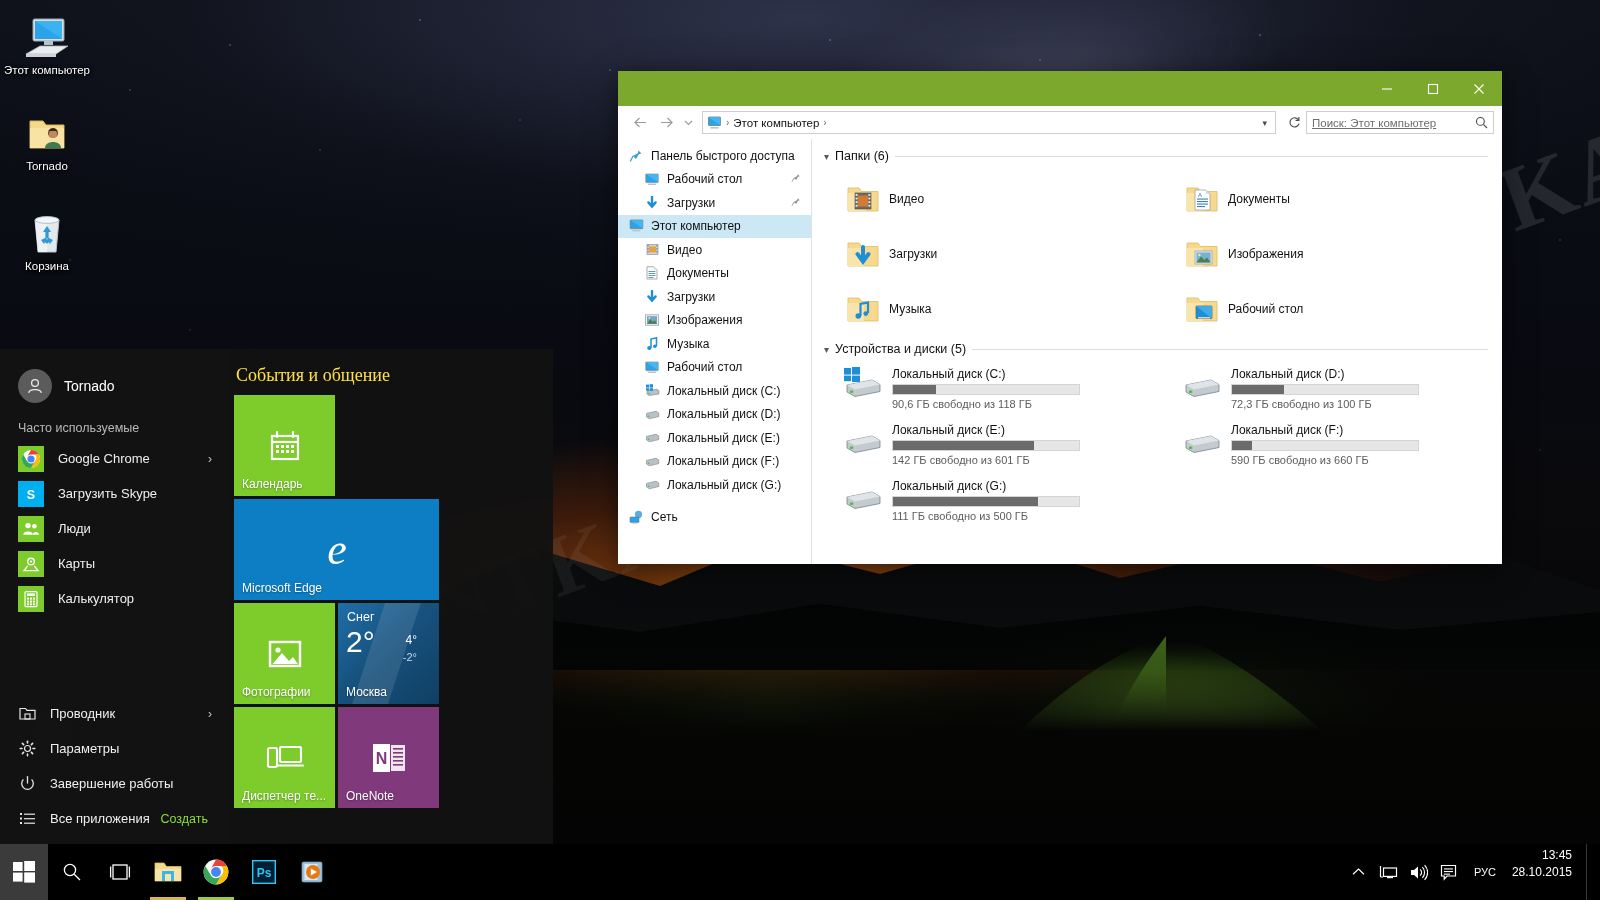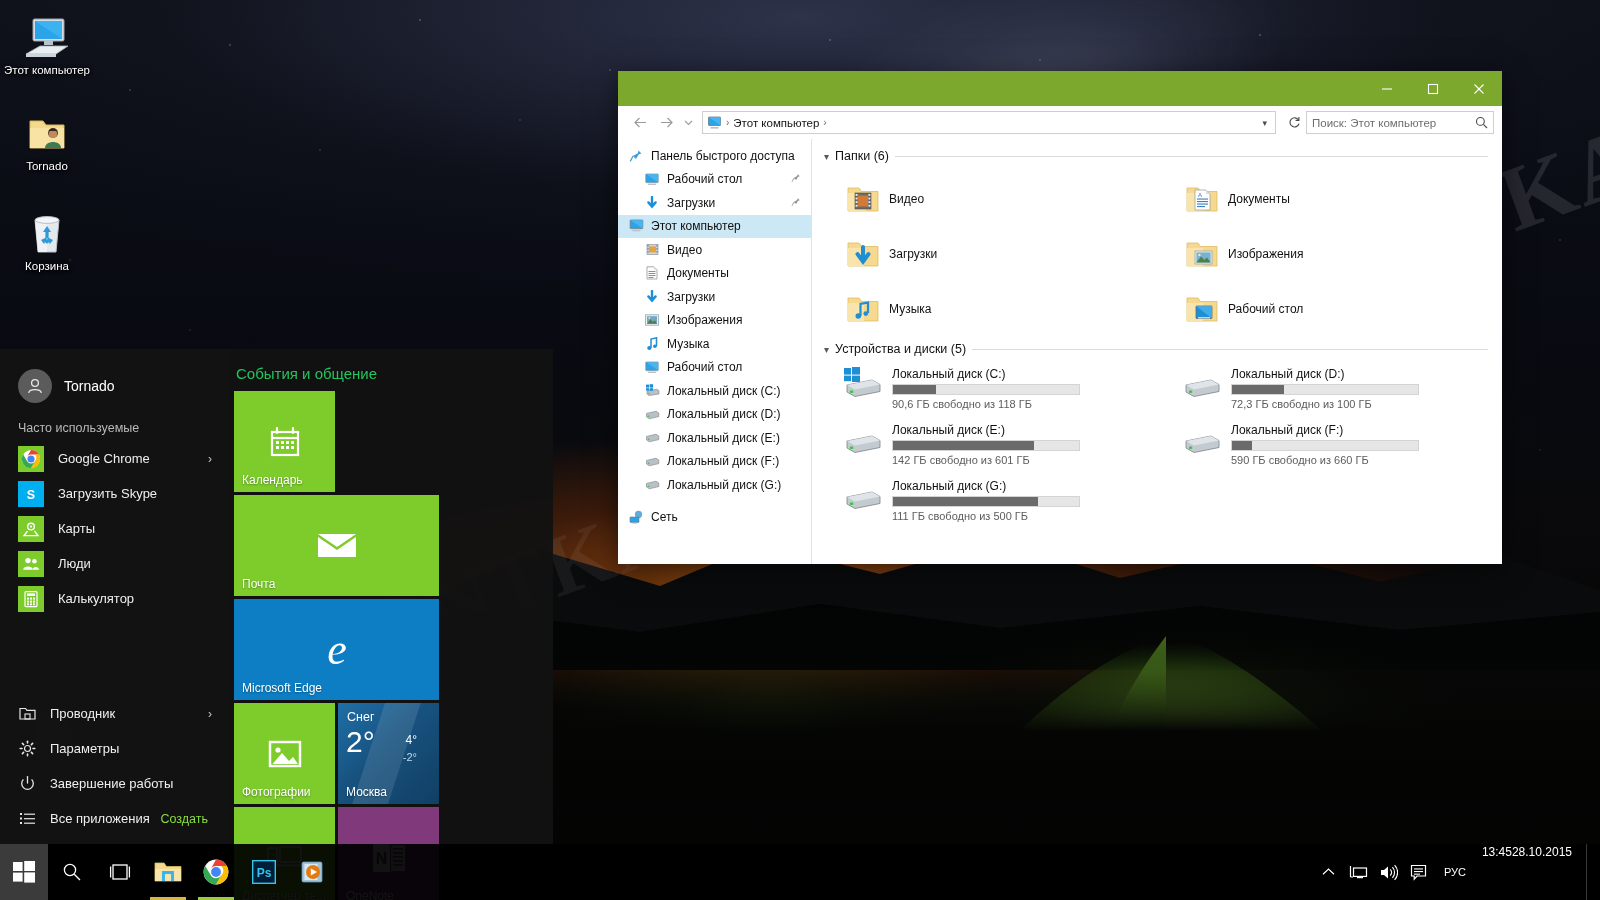--- a/index.html
+++ b/index.html
@@ -112,21 +112,21 @@
   .app-tile-sm { width:26px; height:26px; display:flex; align-items:center; justify-content:center; flex:0 0 26px;}
   .app-label { color:#efefef; font-size:13px; white-space:nowrap; }
   .app-chev { position:absolute; right:18px; color:#c9c9c9; font-size:12px; }
 
   .bottom-list { position:absolute; left:0; bottom:8px; width:100%; }
   .bottom-row { display:flex; align-items:center; gap:14px; height:35px; padding-left:18px; position:relative; }
   .bottom-ico { width:18px; height:18px; flex:0 0 18px; display:flex; align-items:center; justify-content:center; color:#e6e6e6;}
   .bottom-label { color:#efefef; font-size:13px; }
   .new-badge { position:absolute; right:22px; color:#8ade3e; font-size:12.5px; }
 
-  .group-title { color:#22c55e; font-size:15px; margin: 0 0 9px 2px; }
+  .group-title { color:#fde047; font-size:18px; margin: 0 0 9px 2px; font-family: Liberation Serif, serif; }
   .tilegrid { display:flex; flex-wrap:wrap; gap:3px; width:306px; }
   .tile { position:relative; overflow:hidden; cursor:default; }
   .tile .tlabel {
     position:absolute; left:8px; bottom:5px; color:#fff; font-size:12px;
     text-shadow: 0 1px 2px rgba(0,0,0,.35); white-space:nowrap;
   }
   .tile .ticon { position:absolute; inset:0; display:flex; align-items:center; justify-content:center; }
   .t-sm { width: 101px; height: 101px; }
   .t-wd { width: 205px; height: 101px; }
 
@@ -153,21 +153,21 @@
   }
   .crumb-text { font-size:11.5px; color:#111; }
   .crumb-sep { color:#6d6d6d; font-size:10px; }
   .crumb-spacer { flex:1; }
   .crumb-caret { color:#4a4a4a; font-size:9px; padding:0 4px; }
   .refreshbtn { width:20px; display:flex; align-items:center; justify-content:center; color:#4a4a4a; font-size:12px;}
   .searchbox {
     width:188px; height:23px; border:1px solid #cfcfcf; background:#fff;
     display:flex; align-items:center; padding:0 5px; justify-content:space-between;
   }
-  .searchbox span { font-size:11.5px; color:#6e6e6e; }
+  .searchbox span { font-size:11.5px; color:#6e6e6e;text-decoration:underline; }
 
   #explorer-body { display:flex; height: calc(100% - 68px); background:#14532d; }
   #navpane {
     width:194px; border-right:1px solid #e2e2e2; padding-top:5px; font-size:12px; color:#111;
     background:#fff; overflow:hidden;
   }
   .nav-item { height:23.5px; display:flex; align-items:center; gap:7px; padding-left:26px; position:relative; white-space:nowrap;}
   .nav-item.selected { background:#cce8f5; }
   .nav-item.root { padding-left:10px; }
   .nav-item.child { padding-left:26px; }
@@ -199,21 +199,21 @@
   }
   #startbtn { width:48px; display:flex; align-items:center; justify-content:center; background:#3b3b3b; }
   .tb-btn { width:48px; display:flex; align-items:center; justify-content:center; position:relative; }
   .tb-app { width:48px; display:flex; align-items:center; justify-content:center; position:relative; }
   .tb-app .underline { position:absolute; bottom:0; left:6px; right:6px; height:3px; }
   #tray { margin-left:auto; display:flex; align-items:center; padding-right:8px; gap:0; }
   .tray-ico { width:30px; height:56px; display:flex; align-items:center; justify-content:center; color:#fff; }
   .tray-lang { color:#fff; font-size:11px; padding: 0 10px; height:56px; display:flex; align-items:center; }
   #clock {
     color:#fff; font-size:12px; text-align:right; line-height:17px; padding: 0 14px 16px 6px;
-    height:56px; display:flex; flex-direction:row; justify-content:center;
+    height:56px; display:flex; flex-direction:column; justify-content:center;
   }
   #showdesktop { width:6px; height:56px; border-left:1px solid rgba(255,255,255,.22); }
 </style>
 </head>
 <body>
 
 <div id="desktop">
   <div id="stars"></div>
   <div id="milkyway"></div>
 
@@ -324,38 +324,38 @@
           <circle cx="10" cy="10" r="8.6" fill="#00AFF0"></circle>
           <text x="10" y="14.6" font-family="'Liberation Sans',sans-serif" font-size="12.5" font-weight="bold" fill="#fff" text-anchor="middle">S</text>
         </svg>
       </div>
       <div class="app-label">Загрузить Skype</div>
     </div>
 
     <div class="app-row">
       <div class="app-tile-sm" style="background:#7DCC2C">
         <svg width="18" height="18" viewBox="0 0 18 18">
-          <circle cx="9" cy="6.6" r="3.3" fill="none" stroke="#fff" stroke-width="1.4"></circle>
-          <circle cx="9" cy="6.6" r="1.1" fill="#fff"></circle>
-          <path d="M5.6,11 L2,15.6 L16,15.6 L12.4,11" fill="none" stroke="#fff" stroke-width="1.3"></path>
-        </svg>
-      </div>
-      <div class="app-label">Карты</div>
-    </div>
-
-    <div class="app-row">
-      <div class="app-tile-sm" style="background:#7DCC2C">
-        <svg width="18" height="18" viewBox="0 0 18 18">
           <circle cx="6" cy="5.6" r="2.7" fill="#fff"></circle>
             <circle cx="12.4" cy="6.2" r="2.3" fill="#fff"></circle>
           <path d="M1.2,14.8 C1.2,10.4 10.8,10.4 10.8,14.8 Z" fill="#fff"></path>
           <path d="M10.6,14.8 C10.6,11.2 17,11.2 17,14.8 Z" fill="#fff"></path>
         </svg>
       </div>
       <div class="app-label">Люди</div>
+    </div>
+
+    <div class="app-row">
+      <div class="app-tile-sm" style="background:#7DCC2C">
+        <svg width="18" height="18" viewBox="0 0 18 18">
+          <circle cx="9" cy="6.6" r="3.3" fill="none" stroke="#fff" stroke-width="1.4"></circle>
+          <circle cx="9" cy="6.6" r="1.1" fill="#fff"></circle>
+          <path d="M5.6,11 L2,15.6 L16,15.6 L12.4,11" fill="none" stroke="#fff" stroke-width="1.3"></path>
+        </svg>
+      </div>
+      <div class="app-label">Карты</div>
     </div>
 
     <div class="app-row">
       <div class="app-tile-sm" style="background:#7DCC2C">
         <svg width="18" height="18" viewBox="0 0 18 18">
           <rect x="3" y="1.6" width="12" height="15" rx="1" fill="none" stroke="#fff" stroke-width="1.2"></rect>
           <rect x="5" y="3.4" width="8" height="2.6" fill="#fff"></rect>
           <g fill="#fff">
               <rect x="5" y="7.6" width="2" height="2"></rect>
               <rect x="8" y="7.6" width="2" height="2"></rect>
@@ -449,31 +449,20 @@
             <rect x="8" y="21" width="3" height="3"></rect>
                 <rect x="13" y="21" width="3" height="3"></rect>
                 <rect x="18" y="21" width="3" height="3"></rect>
                 <rect x="23" y="21" width="3" height="3"></rect>
               </g>
           </svg>
         </div>
         <div class="tlabel">Календарь</div>
       </div>
 
-      <div class="tile t-wd" style="background:#7DCC2C">
-        <div class="ticon">
-          <svg width="42" height="30" viewBox="0 0 42 30">
-            <path d="M2,6 L40,6 L40,26 L2,26 Z" fill="#fff"></path>
-            <path d="M2,6 L21,19 L40,6 L40,3 L21,15 L2,3 Z" fill="#7DCC2C"></path>
-            <path d="M2,3 L21,16 L40,3 Z" fill="#fff"></path>
-            <path d="M2,26 L16,15 L2,6 Z" fill="#f2f2f2" opacity="0"></path>
-          </svg>
-        </div>
-        <div class="tlabel">Почта</div>
-      </div>
 
       <div class="tile t-wd" style="background:#0D7EC4">
         <div class="ticon">
           <svg width="52" height="52" viewBox="0 0 52 52">
             <text x="26" y="40" font-family="'Liberation Serif',serif" font-size="44" fill="#fff" text-anchor="middle" font-style="italic">e</text>
           </svg>
         </div>
         <div class="tlabel">Microsoft Edge</div>
       </div>
 

